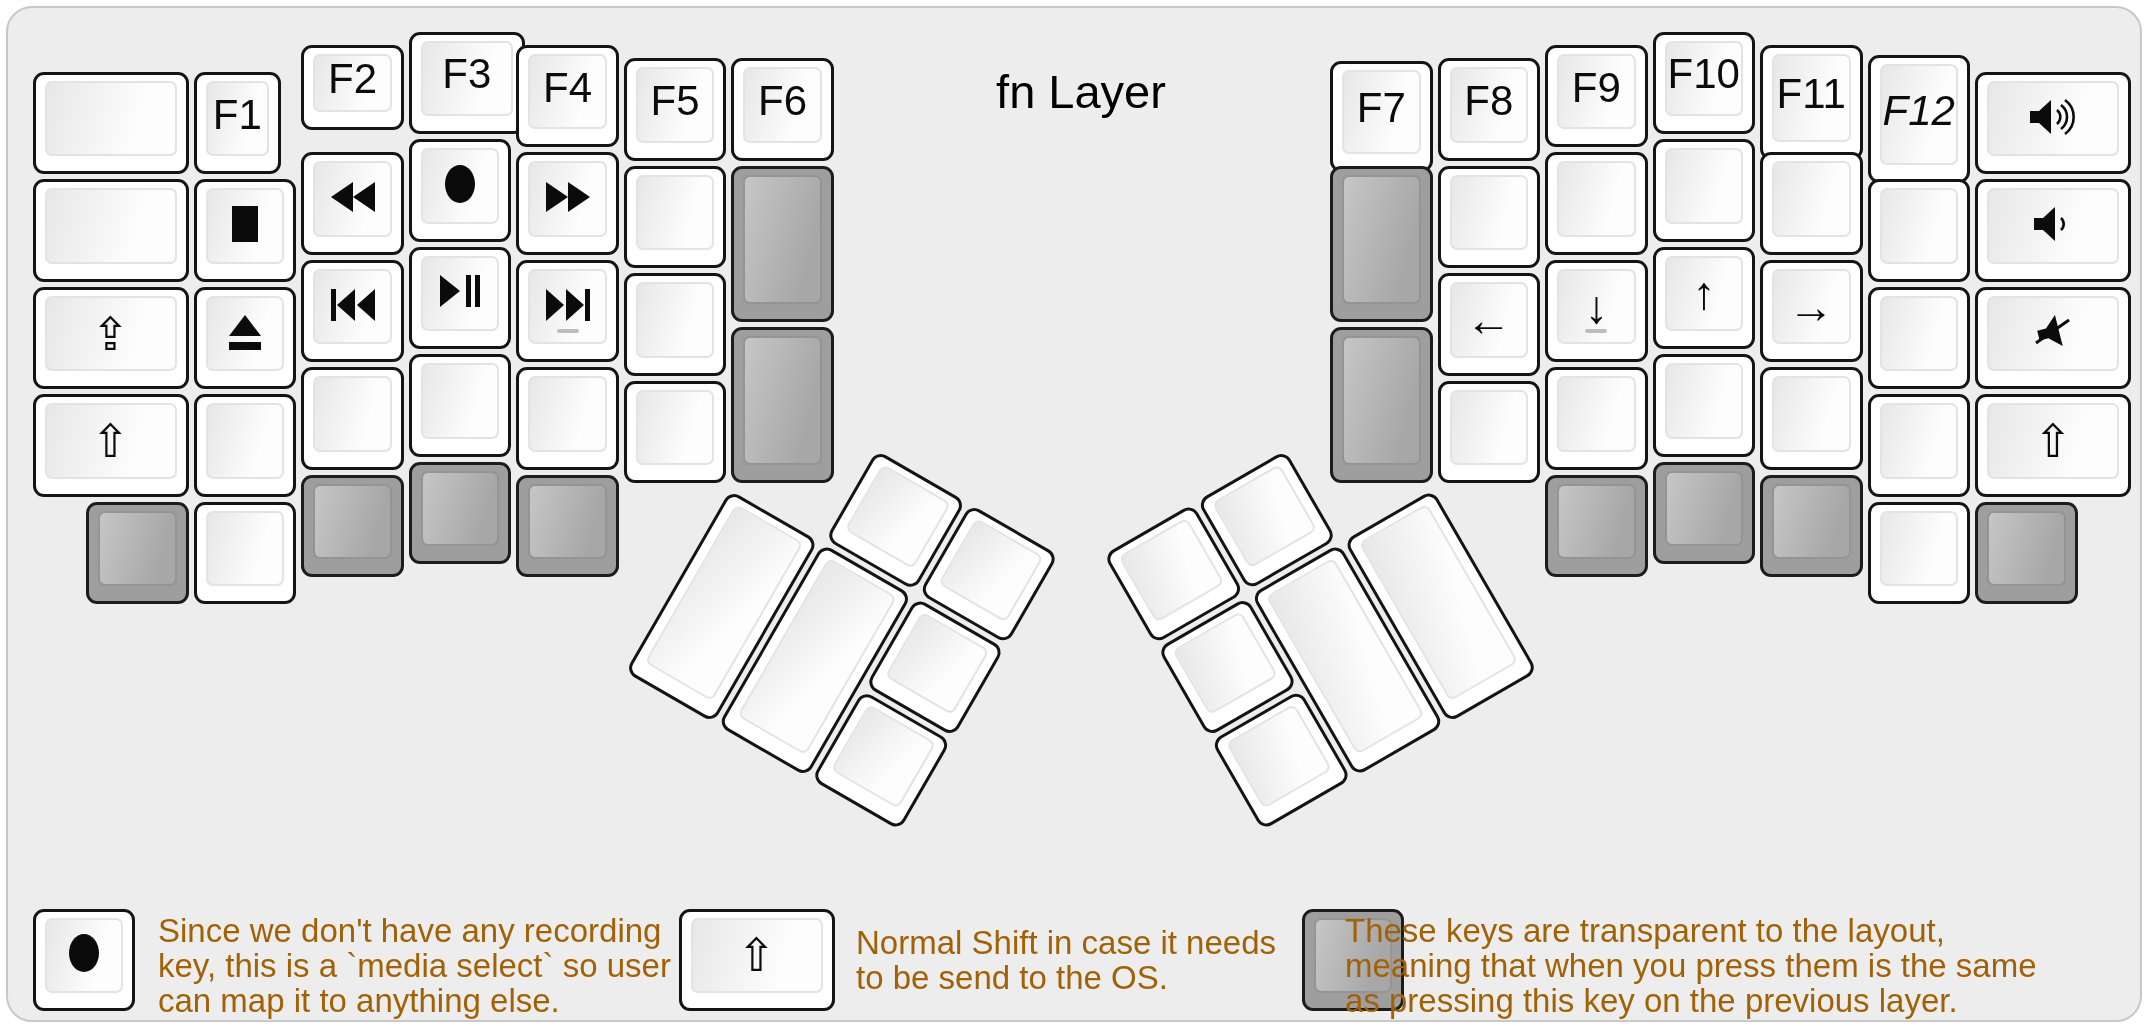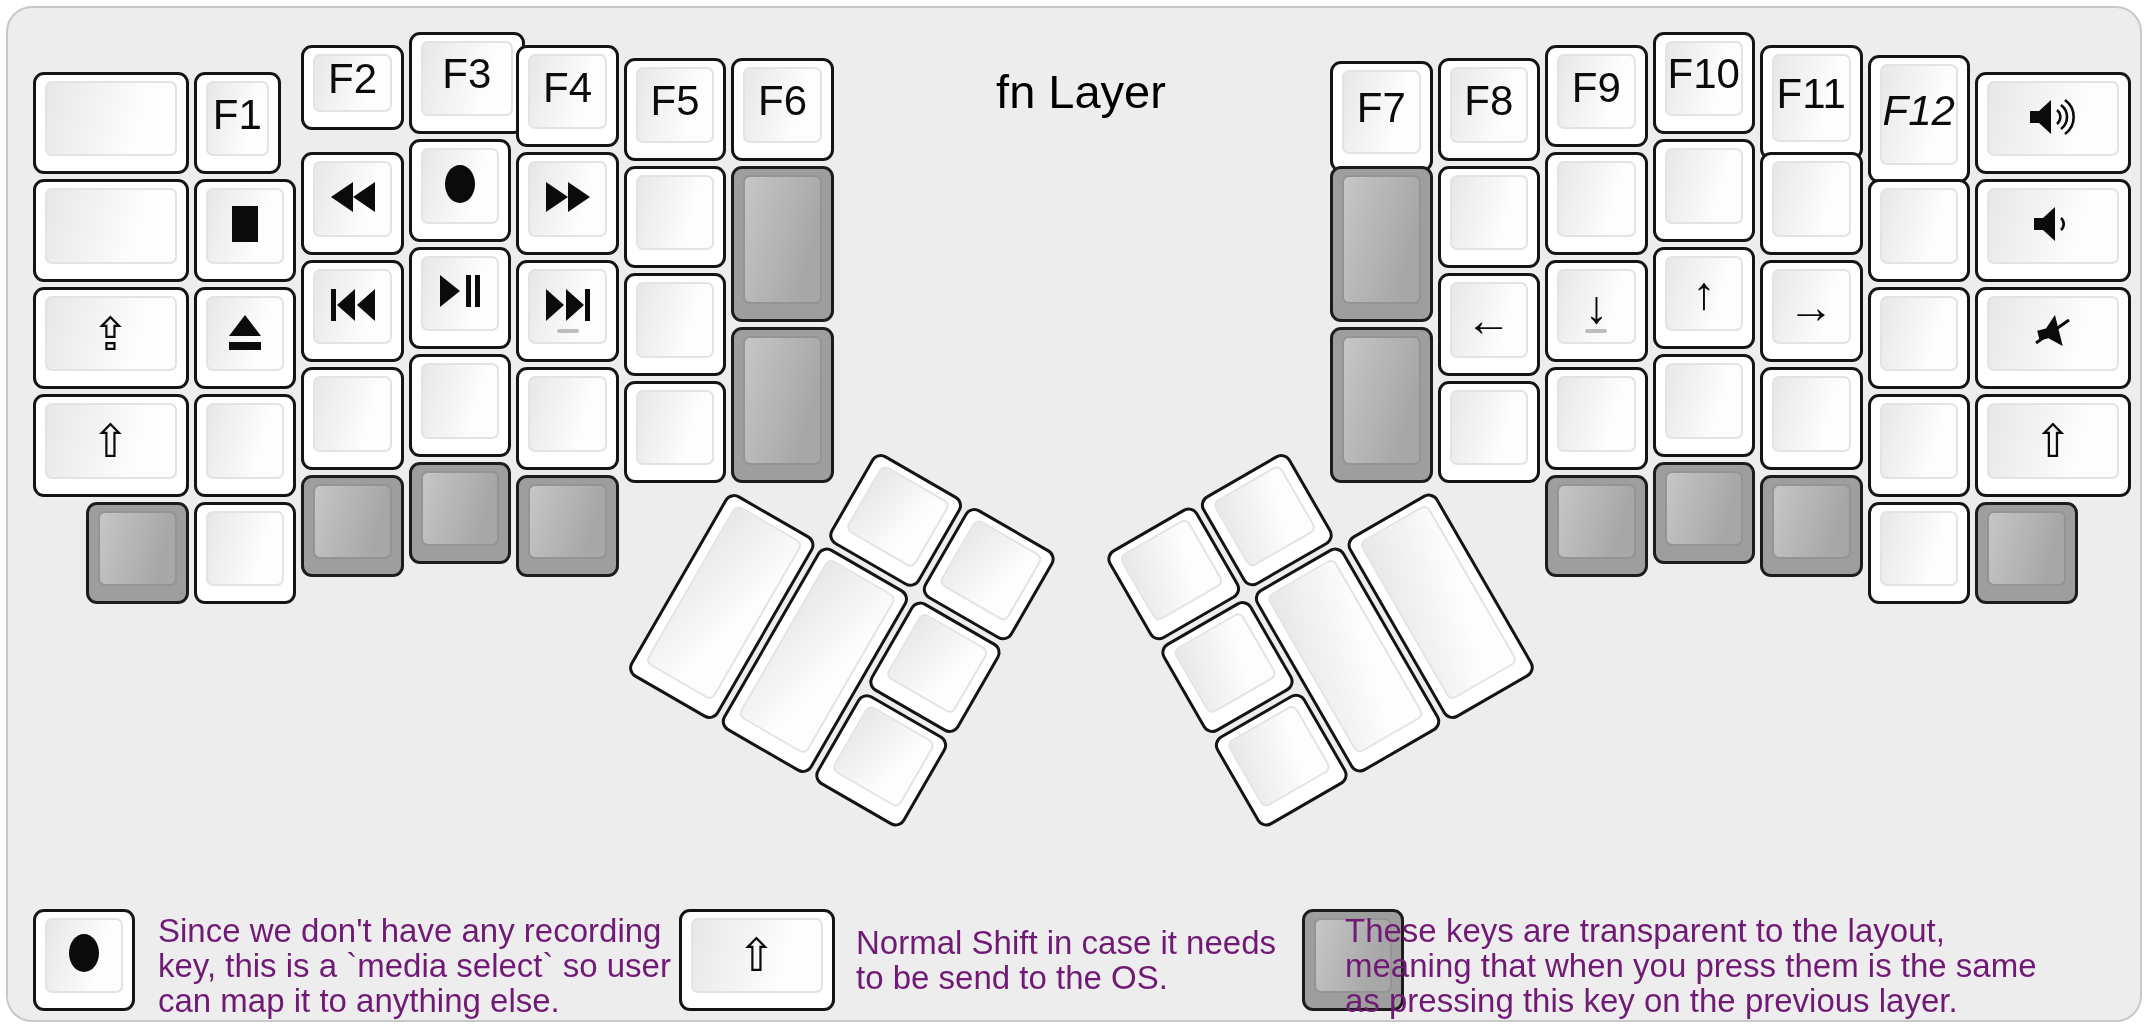--- a/index.html
+++ b/index.html
@@ -14,21 +14,21 @@
   .key.gray{background:#9e9e9e;border-color:#1c1c1c;}
   .cap{position:absolute;left:9px;right:9px;top:6px;bottom:15px;border-radius:7px;
        display:flex;align-items:center;justify-content:center;overflow:visible;}
   .white .cap{background:linear-gradient(105deg,#e7e7e7 0%,#fdfdfd 70%);border:2px solid #e3e3e3;}
   .gray  .cap{background:linear-gradient(105deg,#c6c6c6 0%,#a7a7a7 80%);border:2px solid #949494;}
   .klabel{font-size:42px;color:#0b0b0b;line-height:1;transform:translateY(-4px);}
   .kglyph{font-size:46px;color:#0b0b0b;line-height:1;}
   .dash{position:absolute;bottom:9px;left:50%;width:22px;height:4px;margin-left:-11px;
         background:#bdbdbd;border-radius:2px;}
   .cluster{position:absolute;width:0;height:0;transform-origin:0 0;}
-  .note-text{position:absolute;font-size:33px;line-height:35px;color:#701a75;white-space:pre-line;}
+  .note-text{position:absolute;font-size:33px;line-height:35px;color:#a16207;white-space:pre-line;}
 </style>
 </head>
 <body>
 
 <div class="panel">
   <div class="layer-title">fn Layer</div>
   <div id="board">
       <div class="key white" style="left: 24.5px; top: 63.8125px; width: 156.25px; height: 102.5px;">
         <div class="cap"></div>
       </div>

